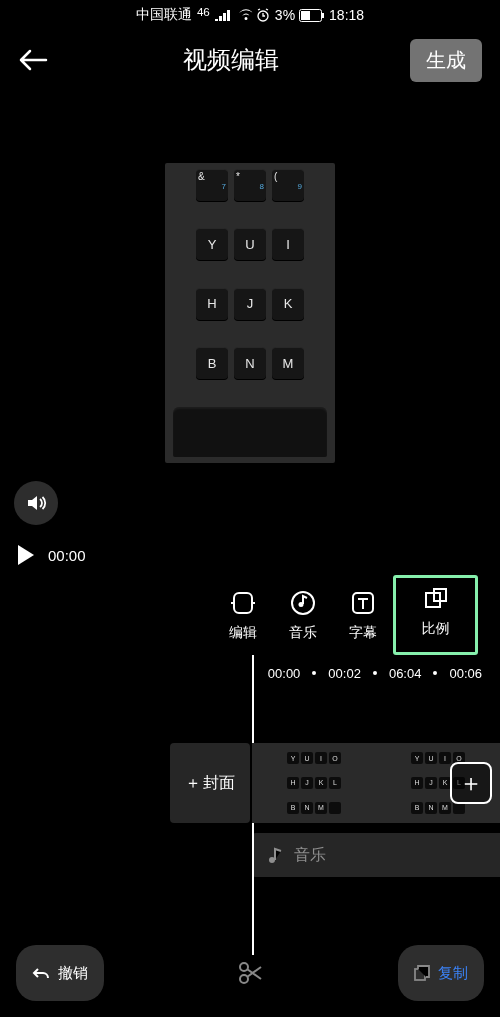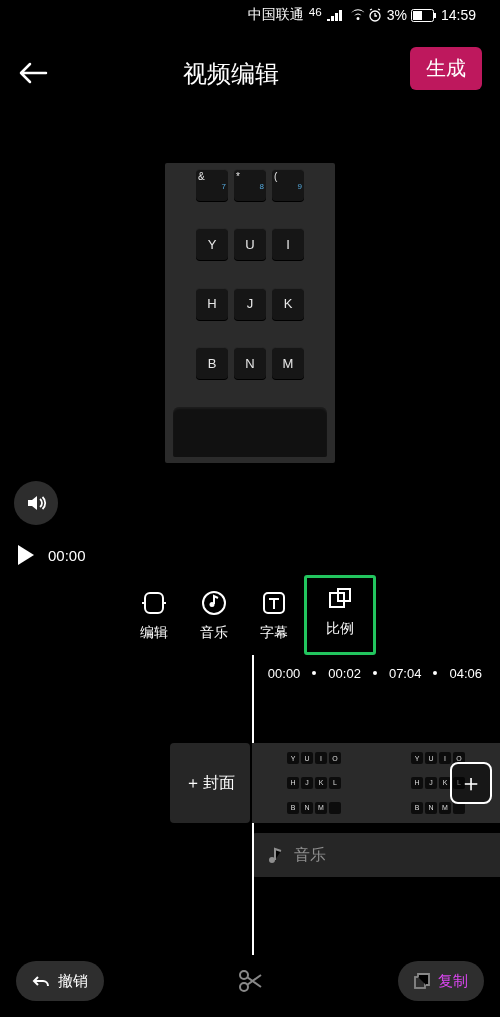--- a/index.html
+++ b/index.html
@@ -9,40 +9,40 @@
     background: #000;
     color: #fff;
     font-family: -apple-system, "PingFang SC", "Microsoft YaHei", sans-serif;
     overflow: hidden;
     position: relative;
   }
   
   .status-bar {
     height: 30px;
     display: flex;
-    justify-content: flex-end;
+    justify-content: center;
     align-items: center;
     padding: 0 24px;
     font-size: 14px;
   }
   .status-left, .status-right { display: flex; align-items: center; gap: 4px; }
   .status-right svg { display: block; }
 
   
   .top-nav {
     height: 60px;
     display: flex;
-    align-items: flex-end;
+    align-items: center;
     justify-content: space-between;
     padding: 0 18px;
   }
   .back-arrow { width: 34px; height: 34px; display:flex; align-items:center; }
   .title { font-size: 24px; font-weight: 500; }
   .gen-btn {
-    background: #be185d;
+    background: #737373;
     color: #fff;
     border: none;
     border-radius: 6px;
     padding: 8px 16px;
     font-size: 20px;
   }
 
   
   .preview {
     position: relative;
@@ -92,39 +92,39 @@
     padding-left: 16px;
     gap: 12px;
     font-size: 15px;
     color: #fff;
   }
 
   
   .toolbar {
     height: 80px;
     display: flex;
-    justify-content: center;
+    justify-content: flex-end;
     align-items: center;
     padding: 0 22px;
   }
   .tool {
     display: flex;
     flex-direction: column;
     align-items: center;
     gap: 6px;
     width: 60px;
     color: #fff;
     font-size: 14px;
   }
   .tool .ico { width: 30px; height: 30px; display:flex; align-items:center; justify-content:center; }
   .tool.boxed {
-    border: 3px solid #22c55e;
+    border: 3px solid #86efac;
     border-radius: 3px;
     padding: 6px 2px;
-    width: 72px;
+    width: 85px;
     height: 80px;
   }
 
   
   .timeline { position: relative; height: 300px; background: #000; }
   .time-ruler {
     height: 36px;
     display: flex;
     align-items: center;
     justify-content: flex-end;
@@ -206,27 +206,27 @@
     left: 0; right: 0;
     display:flex;
     align-items:center;
     justify-content: space-between;
     padding: 0 16px;
     gap: 10px;
   }
   .pill {
     background: #2e2e2e;
     border-radius: 20px;
-    height: 40px;
+    height: 56px;
     padding: 0 16px;
     display:flex; align-items:center; gap:8px;
     font-size: 15px;
     color: #fff;
   }
-  .pill.ghost { color: #d946ef; }
+  .pill.ghost { color: #3b82f6; }
   .cut-ico { width:32px; height:32px; display:flex; align-items:center; justify-content:center; color:#888; }
 </style>
 </head>
 <body>
 
 <div class="status-bar">
   <div class="status-left">
     <span>中国联通</span>
     <span style="font-size:14px; border:0.5px solid transparent;"><sup>46</sup></span>
     <svg width="18" height="12" viewBox="0 0 18 12">
@@ -240,21 +240,21 @@
     <svg width="16" height="16" viewBox="0 0 16 16">
         <circle cx="8" cy="9" r="5" fill="none" stroke="#fff" stroke-width="1.3"></circle>
         <path stroke="#fff" stroke-width="1.3" d="M8 6v3h2M3 3l2-1M13 3l-2-1"></path>
       </svg>
     <span>3%</span>
     <svg width="26" height="13" viewBox="0 0 26 13">
         <rect x="0.5" y="0.5" width="22" height="12" rx="2" fill="none" stroke="#fff"></rect>
         <rect x="2" y="2" width="9" height="9" fill="#fff"></rect>
         <rect x="23" y="4" width="2" height="5" fill="#fff"></rect>
       </svg>
-    <span>14:59</span>
+    <span>18:18</span>
   </div>
 </div>
 
 <div class="top-nav">
   <div class="back-arrow">
     <svg width="30" height="24" viewBox="0 0 30 24">
         <path fill="none" stroke="#fff" stroke-width="2.5" stroke-linecap="round" stroke-linejoin="round" d="M28 12H3M12 3l-9 9 9 9"></path>
       </svg>
   </div>
   <div class="title">视频编辑</div>
@@ -348,23 +348,23 @@
     <span>比例</span>
   </div>
 </div>
 
 <div class="timeline">
   <div class="time-ruler">
     <span>00:00</span>
     <span class="dot"></span>
     <span>00:02</span>
     <span class="dot"></span>
-    <span>07:04</span>
+    <span>06:04</span>
     <span class="dot"></span>
-    <span>04:06</span>
+    <span>00:06</span>
   </div>
   <div class="playhead"></div>
   <div class="clip-row">
     <div class="cover-btn">
       <span>＋</span>
         <span>封面</span>
     </div>
     <div class="clip-thumb">
       <div class="mini-kb">
         <div class="mini-row">

